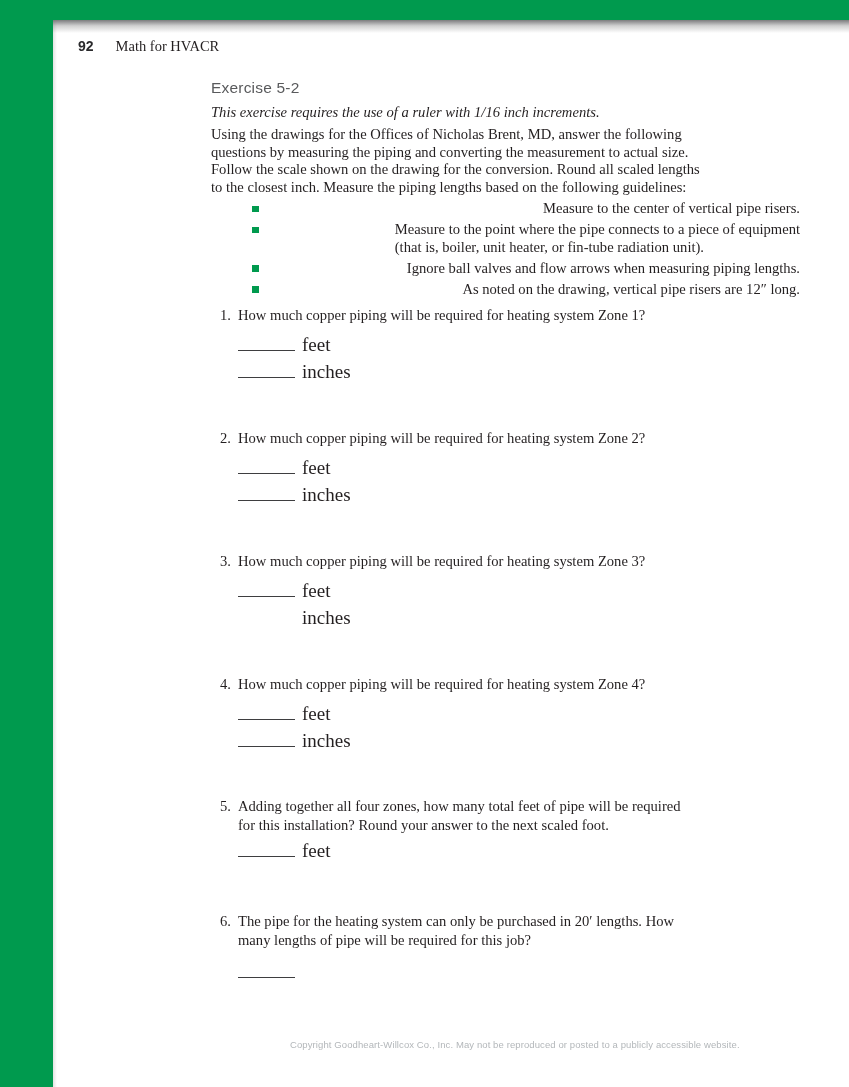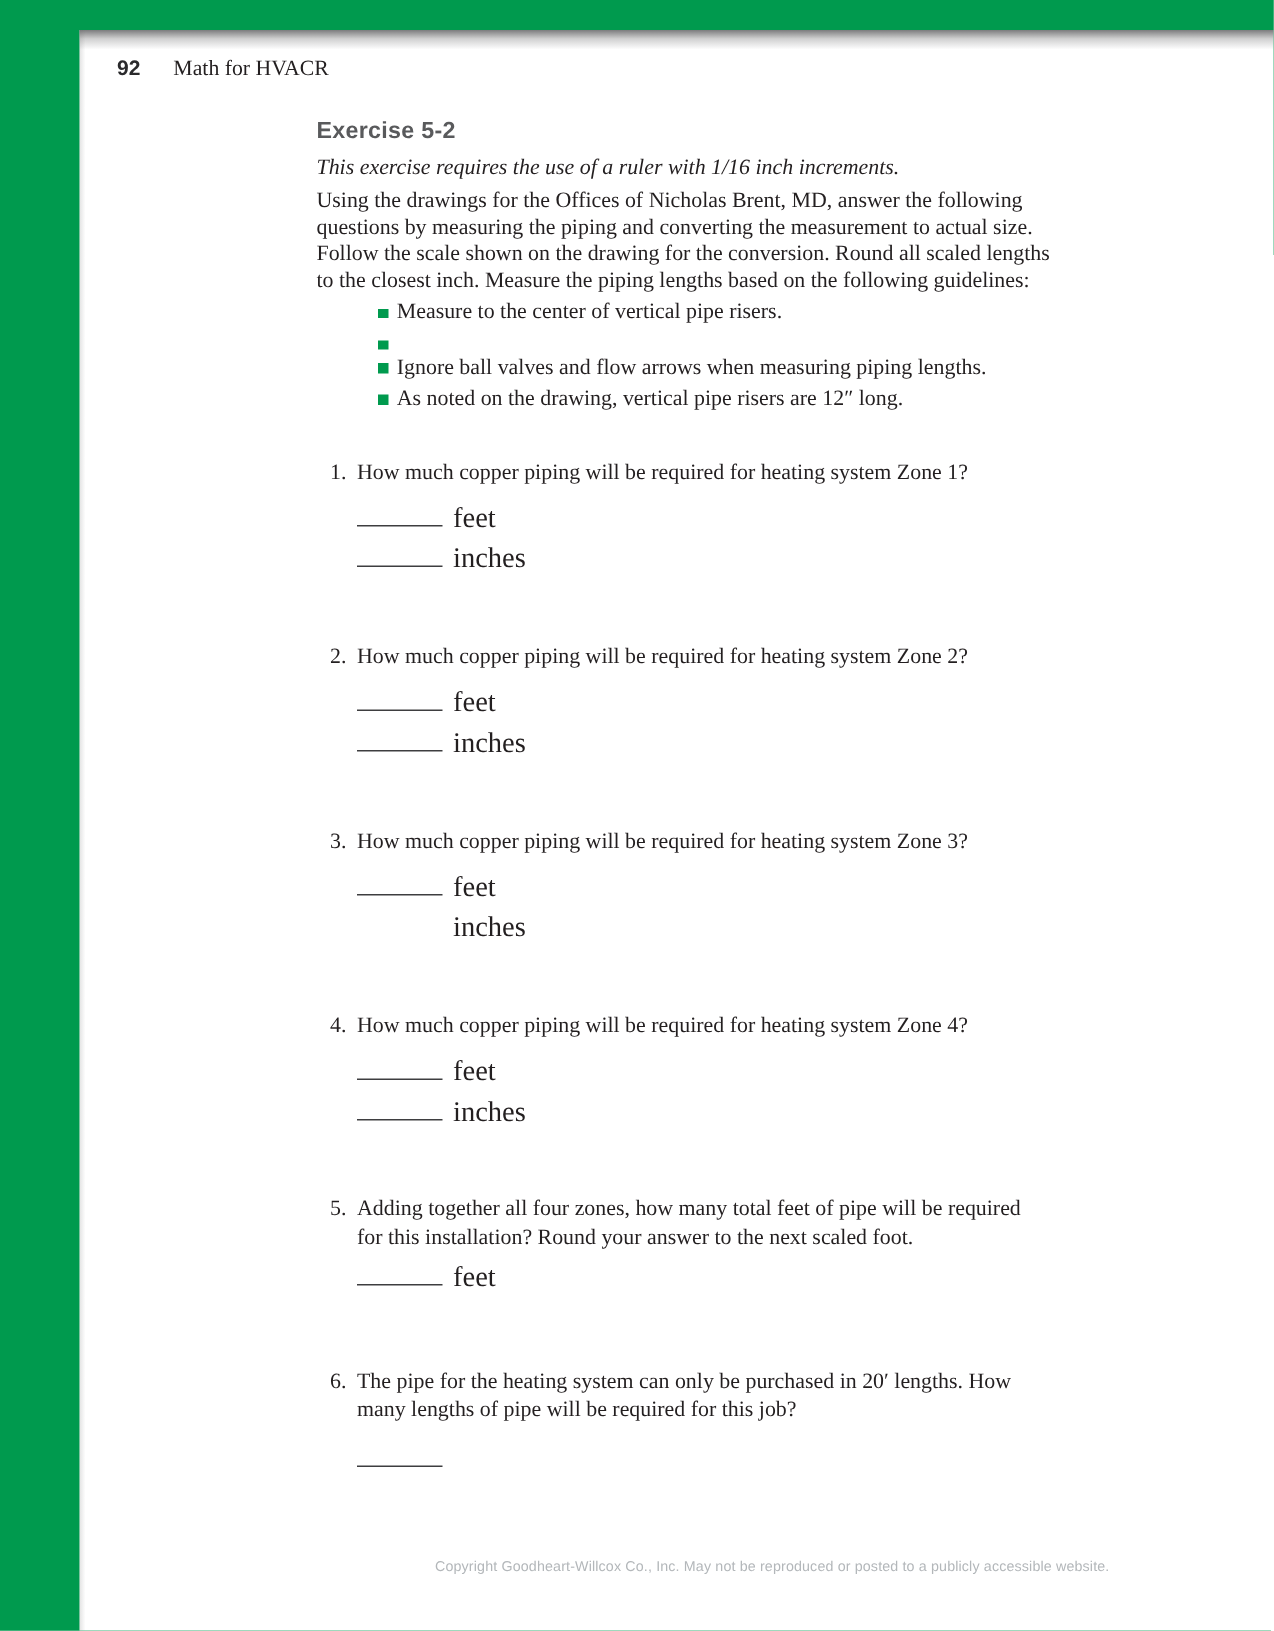--- a/index.html
+++ b/index.html
@@ -57,21 +57,21 @@
     position: absolute;
     left: 158px;
     width: 548px;
     color: #231f20;
     font-size: 14.6px;
     line-height: 17.6px;
   }
   .exercise-title {
     top: 59px;
     font-family: "Liberation Sans", "DejaVu Sans", sans-serif;
-    font-weight: bold;
+    font-weight: normal;
     font-size: 15.5px;
     letter-spacing: 0.2px;
     color: #595a5c;
   }
   .exercise-note {
     top: 84px;
     font-style: italic;
   }
   .exercise-intro {
     top: 106px;
@@ -80,20 +80,21 @@
   .guidelines {
     top: 180px;
     margin: 0;
     padding: 0;
     list-style: none;
     margin-left: 41px;
   }
   .guideline-item {
     display: flex;
     margin-bottom: 3.5px;
+    justify-content: space-between;
   }
   .square-bullet {
     flex: none;
     width: 6.5px;
     height: 6.5px;
     background: #009a4e;
     margin: 5.5px 6px 0 0;
   }
   .guideline-text {
     white-space: pre-line;
@@ -158,20 +159,22 @@
 Follow the scale shown on the drawing for the conversion. Round all scaled lengths
 to the closest inch. Measure the piping lengths based on the following guidelines:</div>
 
   <ul class="content-block guidelines" style="top:180px">
     <li class="guideline-item">
       <span class="square-bullet" style="background: rgb(0, 154, 78);"></span>
       <span class="guideline-text">Measure to the center of vertical pipe risers.</span>
     </li>
     <li class="guideline-item">
       <span class="square-bullet" style="background: rgb(0, 154, 78);"></span>
+      <span class="guideline-text">Measure to the point where the pipe connects to a piece of equipment
+(that is, boiler, unit heater, or fin-tube radiation unit).</span>
     </li>
     <li class="guideline-item">
       <span class="square-bullet" style="background: rgb(0, 154, 78);"></span>
       <span class="guideline-text">Ignore ball valves and flow arrows when measuring piping lengths.</span>
     </li>
     <li class="guideline-item">
       <span class="square-bullet" style="background: rgb(0, 154, 78);"></span>
       <span class="guideline-text">As noted on the drawing, vertical pipe risers are 12″ long.</span>
     </li>
   </ul>

